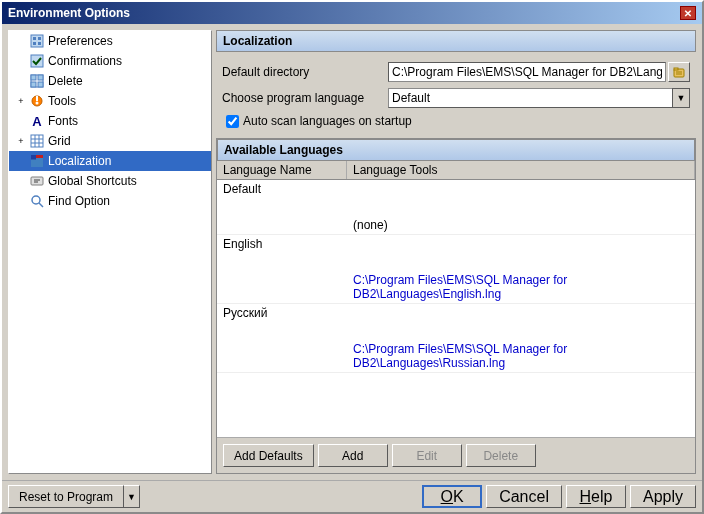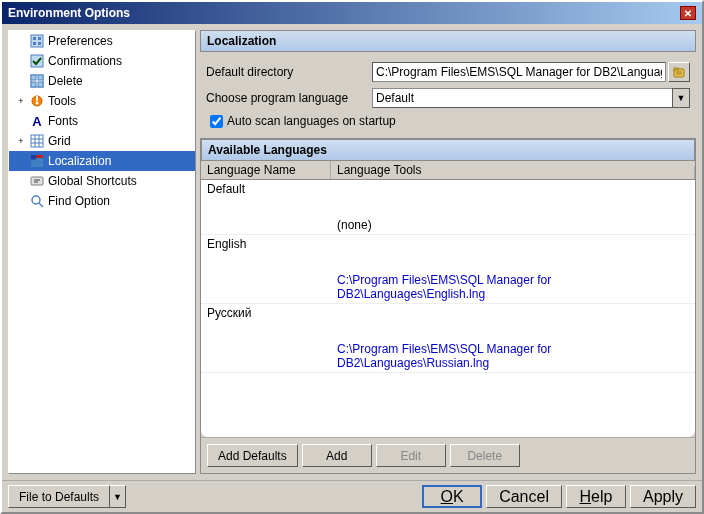--- a/index.html
+++ b/index.html
@@ -47,21 +47,21 @@
     }
 
     .main-content {
       display: flex;
       flex: 1;
       padding: 6px;
       gap: 4px;
     }
 
     .sidebar {
-      width: 188px;
+      width: 204px;
       background: white;
       border: 1px solid #8a8a8a;
       border-top-color: #ffffff;
       border-left-color: #ffffff;
       overflow-y: auto;
       flex-shrink: 0;
       text-align: center;
     }
 
     .sidebar-item {
@@ -219,21 +219,20 @@
       flex: 1;
       display: flex;
       flex-direction: column;
       border: 1px solid #8a8a8a;
     }
 
     .lang-table {
       flex: 1;
       background: white;
       overflow-y: auto;
-      border-radius: 7px;
     }
 
     .lang-table-header {
       display: flex;
       background: #d4d0c8;
       border-bottom: 1px solid #8a8a8a;
     }
 
     .lang-col-header {
       padding: 2px 6px;
@@ -553,21 +552,21 @@
           <button class="btn">Add</button>
           <button class="btn btn-disabled">Edit</button>
           <button class="btn btn-disabled">Delete</button>
         </div>
       </div>
     </div>
   </div>
 
   <div class="bottom-bar">
     <div class="reset-wrap">
-      <button class="reset-btn">File to Defaults</button>
+      <button class="reset-btn">Reset to Program</button>
       <button class="reset-arrow-btn">▼</button>
     </div>
     <div class="bottom-buttons">
       <button class="bottom-btn ok-btn">
         <span><span class="underline">O</span>K</span>
       </button>
       <button class="bottom-btn">
         <span>Cancel</span>
       </button>
       <button class="bottom-btn">

